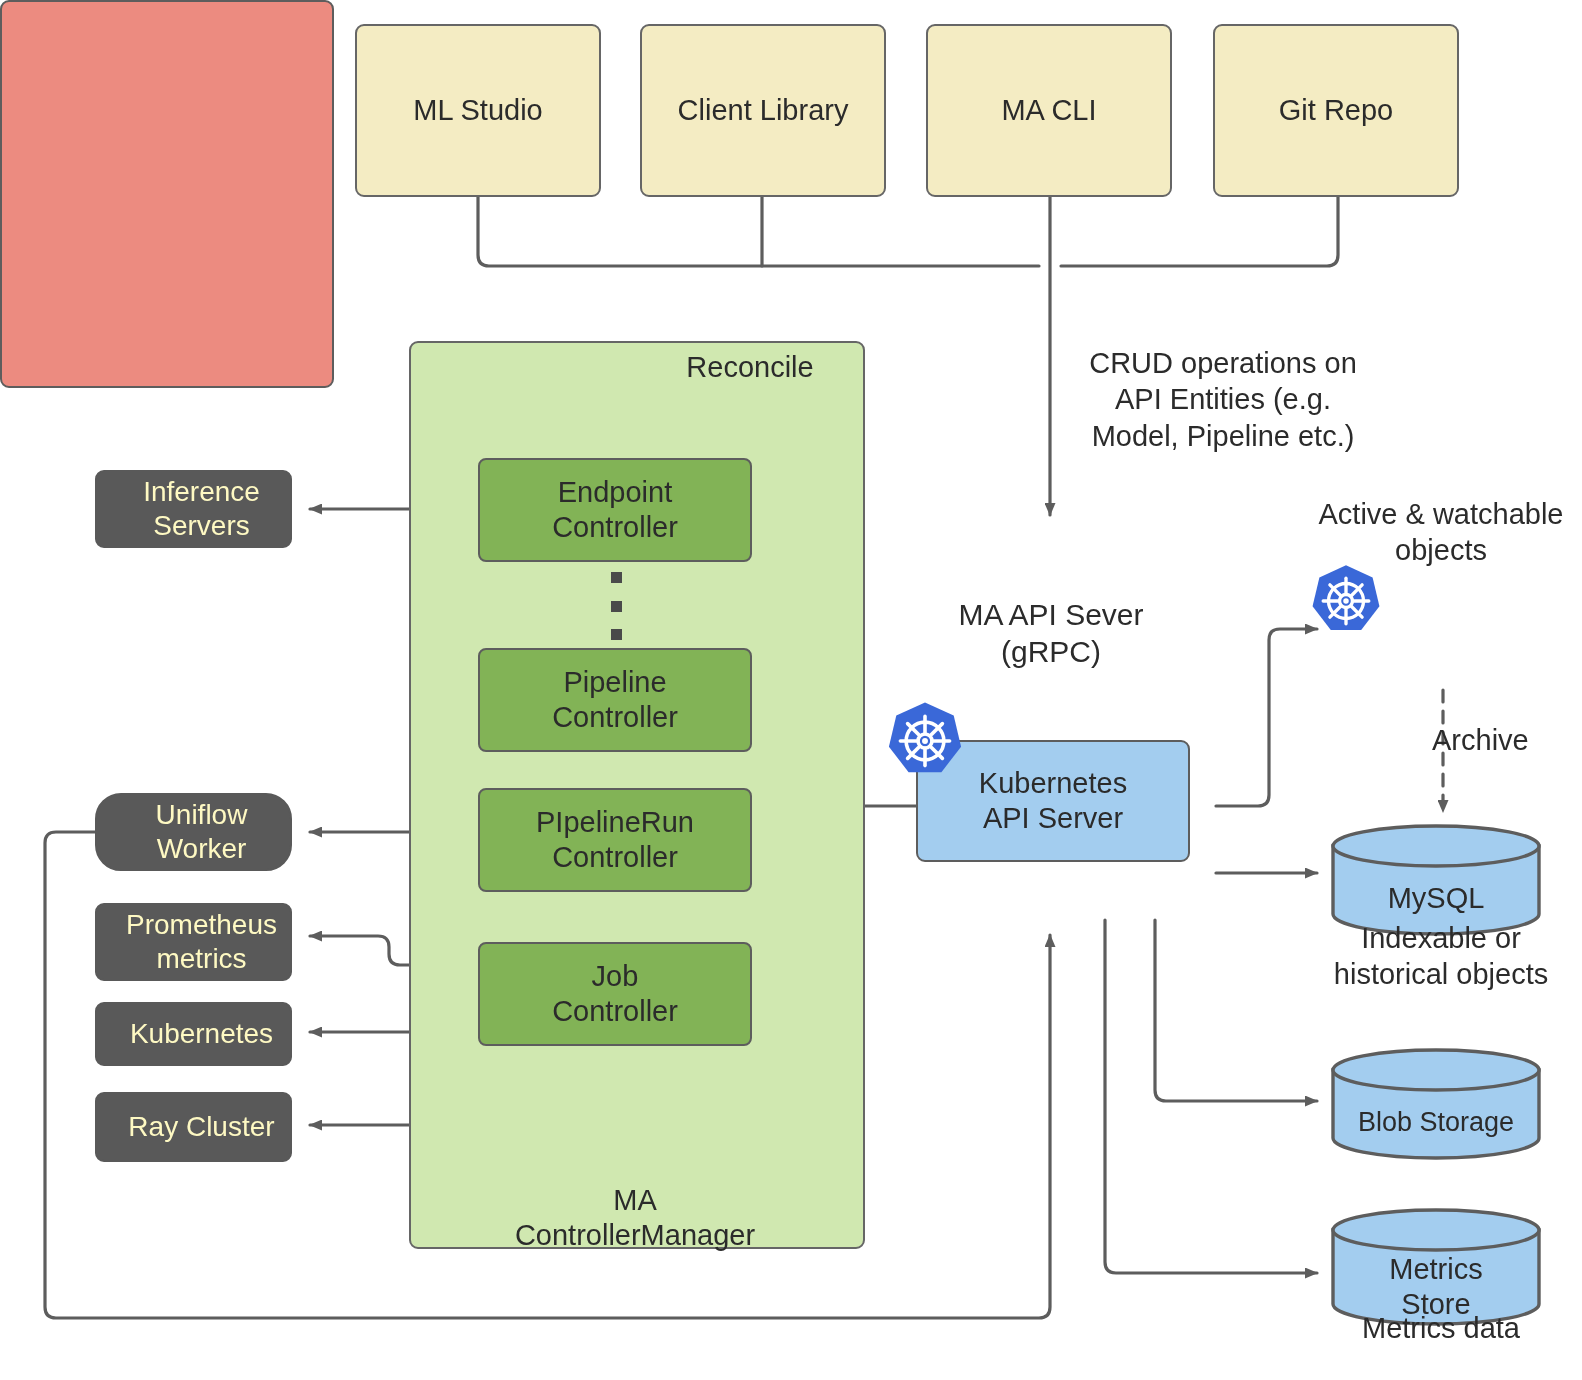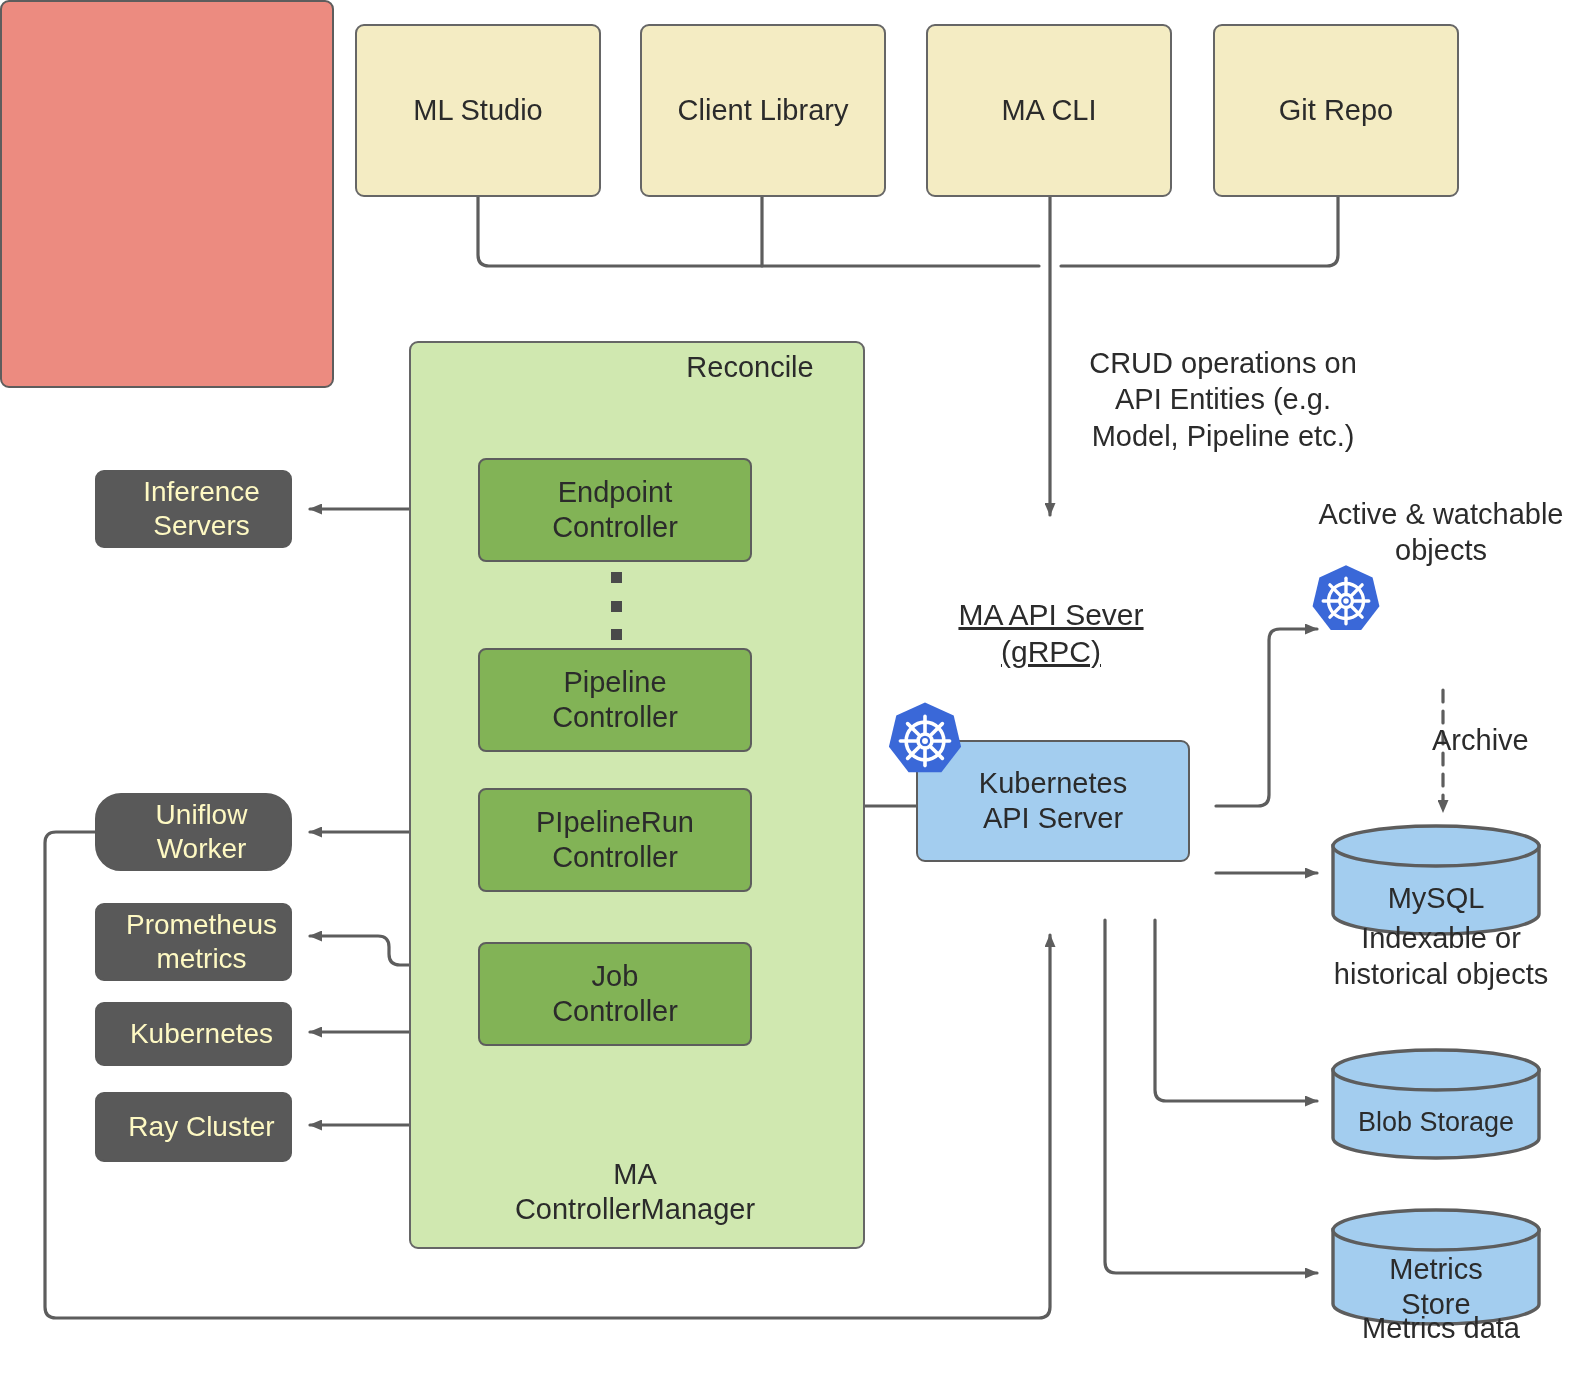--- a/index.html
+++ b/index.html
@@ -84,21 +84,20 @@
     z-index:2;
   }
   .api-title{
     position:absolute;
     z-index:4;
     color:#2b2b2b;
     font-size:30px;
     text-align:center;
     line-height:1.22;
     white-space:pre-line;
-    text-decoration:underline;
   }
   .k8s-api-box{
     background:#a3cdef;
     border:2.5px solid #5d5d5d;
     border-radius:9px;
     color:#2b2b2b;
     font-size:29px;
     z-index:3;
   }
   
@@ -223,21 +222,21 @@
   </div>
   <div class="node client-box" style="left:1213px;top:24px;width:246px;height:173px;">
     <span>Git Repo</span>
   </div>
 
   <div class="ann" style="left:1058px;top:345px;width:330px;">CRUD operations on
 API Entities (e.g.
 Model, Pipeline etc.)</div>
 
   <div class="cm-container" style="left:409px;top:341px;width:452px;height:904px;"></div>
-  <div class="cm-label" style="left:440px;top:1157px;width:390px;">MA
+  <div class="cm-label" style="left:440px;top:1183px;width:390px;">MA
 ControllerManager</div>
 
   <div class="ann" style="left:600px;top:349px;width:300px;">Reconcile</div>
 
   <div class="node ctrl-box" style="left:478px;top:458px;width:274px;height:104px;">
     <span>Endpoint
 Controller</span>
   </div>
 
   <div class="dots" style="left:611px;top:572px;width:11px;height:68px;">

